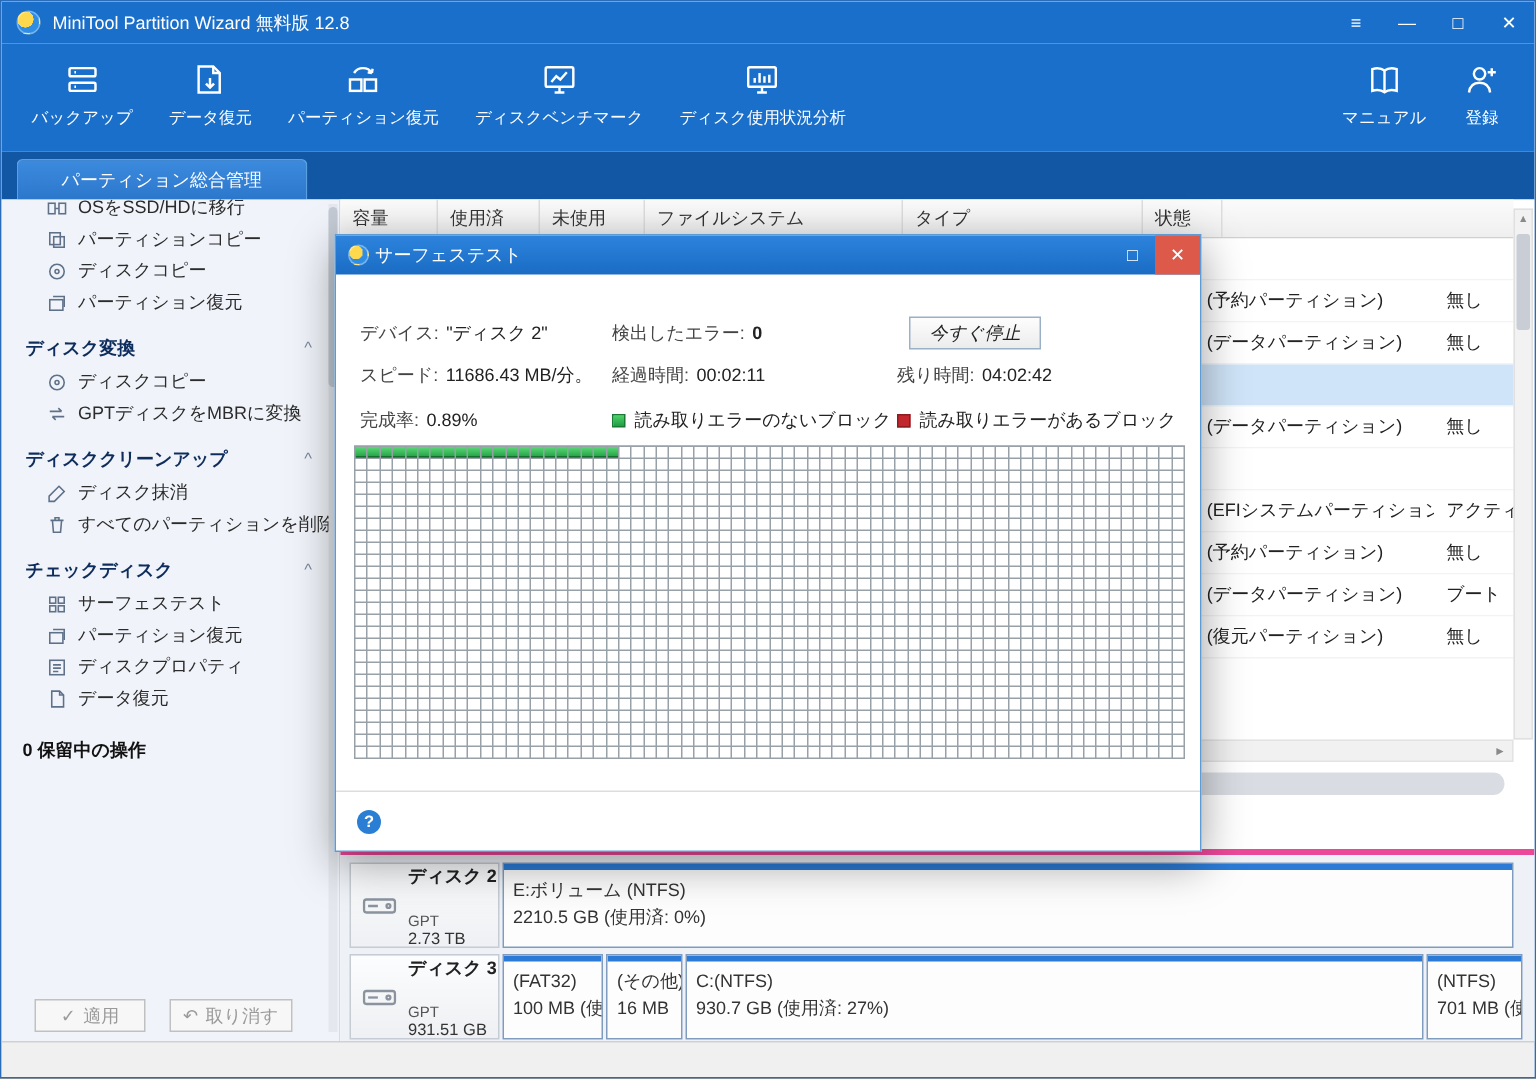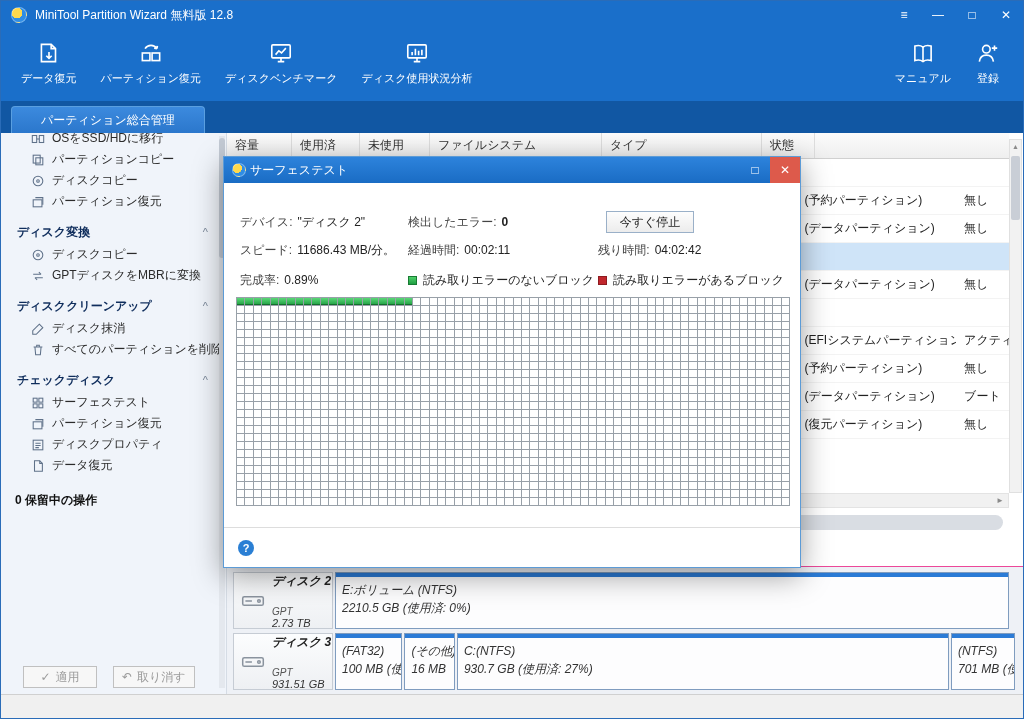--- a/index.html
+++ b/index.html
@@ -78,21 +78,21 @@
   .thumb-bar { position:absolute; left:8px; right:20px; top:382px; height:15px;
                background:#d9dde3; border-radius:8px; }
   .vscroll { position:absolute; right:1px; top:6px; width:13px; height:354px; background:#f2f2f2;
              border:1px solid #e0e0e0; font-size:7px; color:#8a8a8a; }
   .vscroll .arrow { height:13px; display:flex; align-items:center; justify-content:center; }
   .vscroll .thumb { position:absolute; left:1px; right:1px; top:16px; height:64px;
                     background:#c9ced6; border-radius:2px; }
 
   
   .diskmap { position:absolute; left:0; right:0; top:433px; bottom:0; background:#eef1f6;
-             border-top:1px solid #ec4899; padding:5px 14px 4px 6px;font-style:italic; }
+             border-top:4px solid #ec4899; padding:5px 14px 4px 6px; }
   .disk-row { height:57px; margin-bottom:4px; display:flex; gap:2px; }
   .legend { width:100px; flex:0 0 auto; background:linear-gradient(#fcfdfe,#eef0f3);
             border:1px solid #c6ccd4; display:flex; align-items:center; gap:6px; padding-left:6px; }
   .legend .icon { width:26px; height:26px; color:#8a939e; flex:0 0 auto; }
   .legend .icon svg { width:26px; height:26px; stroke:currentColor; fill:none; stroke-width:1.4; }
   .legend .lg-name { font-size:12px; font-weight:bold; color:#222; }
   .legend .lg-scheme { font-size:10px; color:#555;margin-top:16px; }
   .legend .lg-size { font-size:11px; color:#333; }
   .blocks { flex:1; display:flex; gap:2px; }
   .pblock { position:relative; border:1px solid #7f9cbf; background:#fdfdfe;
@@ -114,21 +114,21 @@
   .dialog-controls { margin-left:auto; display:flex; height:100%; }
   .dlg-btn { width:30px; height:100%; display:flex; align-items:center; justify-content:center;
              color:#fff; font-size:12px; }
   .dlg-btn.close { background:#dd5a4b; }
   .dialog-body { position:relative; height:calc(100% - 26px); }
   .dfield { position:absolute; font-size:12px; color:#222; white-space:nowrap; }
   .dfield .lbl { color:#444; margin-right:5px; }
   .dfield b { font-weight:bold; }
   .stop-btn { position:absolute; left:382px; top:28px; width:88px; height:22px;
               background:linear-gradient(#fdfdfd,#ececec); border:1px solid #9ab0c8;
-              font-size:12px; color:#222; display:flex; align-items:center; justify-content:center; }
+              font-size:12px; color:#222; display:flex; align-items:center; justify-content:center;font-style:italic; }
   .legend-sq { display:inline-block; width:9px; height:9px; margin-right:6px; vertical-align:-1px; }
   .legend-sq.ok { background:linear-gradient(#4ed06a,#1f9e42); border:1px solid #187a33; }
   .legend-sq.err { background:#c1272d; border:1px solid #8e1b20; }
   .blocks-grid { position:absolute; left:12px; top:114px; width:554px; display:grid; gap:1px;
                  background:#98a0a8; border:1px solid #98a0a8; }
   .blocks-grid .cell { height:7px; background:#ffffff; }
   .blocks-grid .cell.green { background:linear-gradient(#5bd877,#1f9e42);
                              box-shadow:inset 0 -1px 0 #14702d; }
   .dialog-footer { position:absolute; left:0; right:0; bottom:0; height:40px; border-top:1px solid #dddddd;
                    display:flex; align-items:center; padding-left:14px; gap:8px; }
@@ -147,20 +147,28 @@
     <div class="win-controls">
       <div class="win-btn">≡</div>
       <div class="win-btn">—</div>
       <div class="win-btn">□</div>
       <div class="win-btn">✕</div>
     </div>
   </div>
 
   <div class="toolbar">
     <div class="toolbar-left">
+        <div class="tool-btn">
+          <span class="icon"><svg viewBox="0 0 24 24">
+              <rect x="4" y="5" width="16" height="5" rx="1"></rect>
+              <rect x="4" y="14" width="16" height="5" rx="1"></rect>
+              <path d="M7 7.5h1M7 16.5h1"></path>
+            </svg></span>
+          <span>バックアップ</span>
+        </div>
         <div class="tool-btn">
           <span class="icon"><svg viewBox="0 0 24 24">
               <path d="M5 4h9l4 4v12H5z"></path>
               <path d="M14 4v4h4"></path>
               <path d="M9.5 14.5l2.5 2.5 2.5-2.5M12 17v-6"></path>
             </svg></span>
           <span>データ復元</span>
         </div>
         <div class="tool-btn">
           <span class="icon"><svg viewBox="0 0 24 24">

